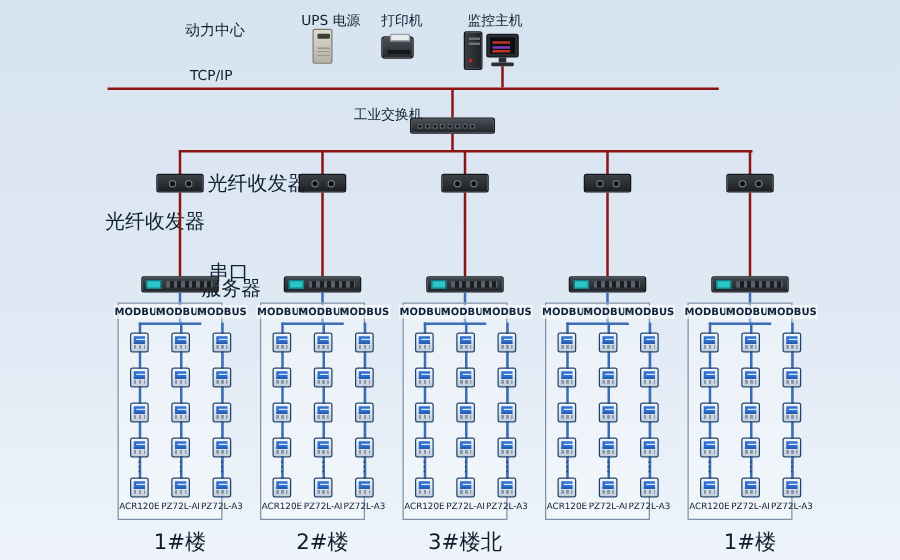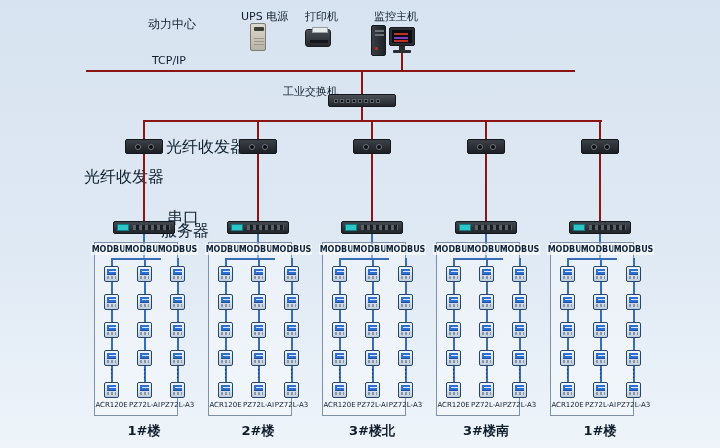--- a/index.html
+++ b/index.html
@@ -52,21 +52,21 @@
   .cline{position:absolute;left:calc(50% - 1px);top:15px;height:131px;width:2px;background:#3b6db5;z-index:0}
   .mhead{margin-top:1px;height:11px;font-size:8px;font-weight:bold;color:#0f2238;z-index:1;background:rgba(248,251,253,.7);padding:0 1px;line-height:11px}
   .meters{display:flex;flex-direction:column;gap:12px;margin-top:11px;z-index:1}
   .meter{position:relative;width:15px;height:16px;background:linear-gradient(180deg,#f3f7fb,#c2cedb);border:1px solid #23456d;border-radius:2px;z-index:1}
   .meter .mscr{position:absolute;left:2px;top:2px;right:2px;height:6px;background:#2f6fd0;border-bottom:1px solid #1b4f9e}
   .meter .mscr::after{content:"";position:absolute;left:2px;top:2px;width:7px;height:1px;background:#dce9ff}
   .meter .mrow{position:absolute;left:2px;bottom:2px;right:2px;height:3px;background:repeating-linear-gradient(90deg,#8696a8 0 2px,transparent 2px 4px)}
   .dots{margin-top:2px;height:12px;line-height:12px;font-size:11px;color:#2a3a50;z-index:1}
   .last-slot{margin-top:2px;z-index:1}
   .mlabel{margin-top:3px;font-size:7px;line-height:9px;color:#101d2c;white-space:nowrap;z-index:1}
-  .glabel{position:absolute;left:0;top:301px;width:100px;text-align:center;font-size:13px;font-weight:bold;color:#0e1c2c}
+  .glabel{position:absolute;left:0;top:301px;width:100px;text-align:center;font-size:17px;font-weight:normal;color:#0e1c2c}
 </style>
 </head>
 <body>
 
 <div class="canvas">
 
   <div class="lbl big" style="left:148px;top:16px">动力中心</div>
   <div class="lbl mid" style="left:241px;top:9px">UPS 电源</div>
   <div class="lbl mid" style="left:305px;top:9px">打印机</div>
   <div class="lbl mid" style="left:374px;top:9px">监控主机</div>
@@ -523,21 +523,20 @@
     <div class="dots">⋮</div>
     <div class="last-slot">
               <div class="meter">
                 <span class="mscr"></span>
                 <span class="mrow"></span>
               </div>
             </div>
     <div class="mlabel">PZ72L-A3</div>
   </div>
         </div>
-    <div class="glabel">3#楼南</div>
   </div>
       <div class="group" style="left: 550px;">
     <div class="line v" style="left:49px;top:0;height:19px"></div>
     <div class="transceiver">
           <i></i>
           <i></i>
         </div>
     <div class="line v" style="left:49px;top:33px;height:67px"></div>
     <div class="serial">
           <span class="scr"></span>

